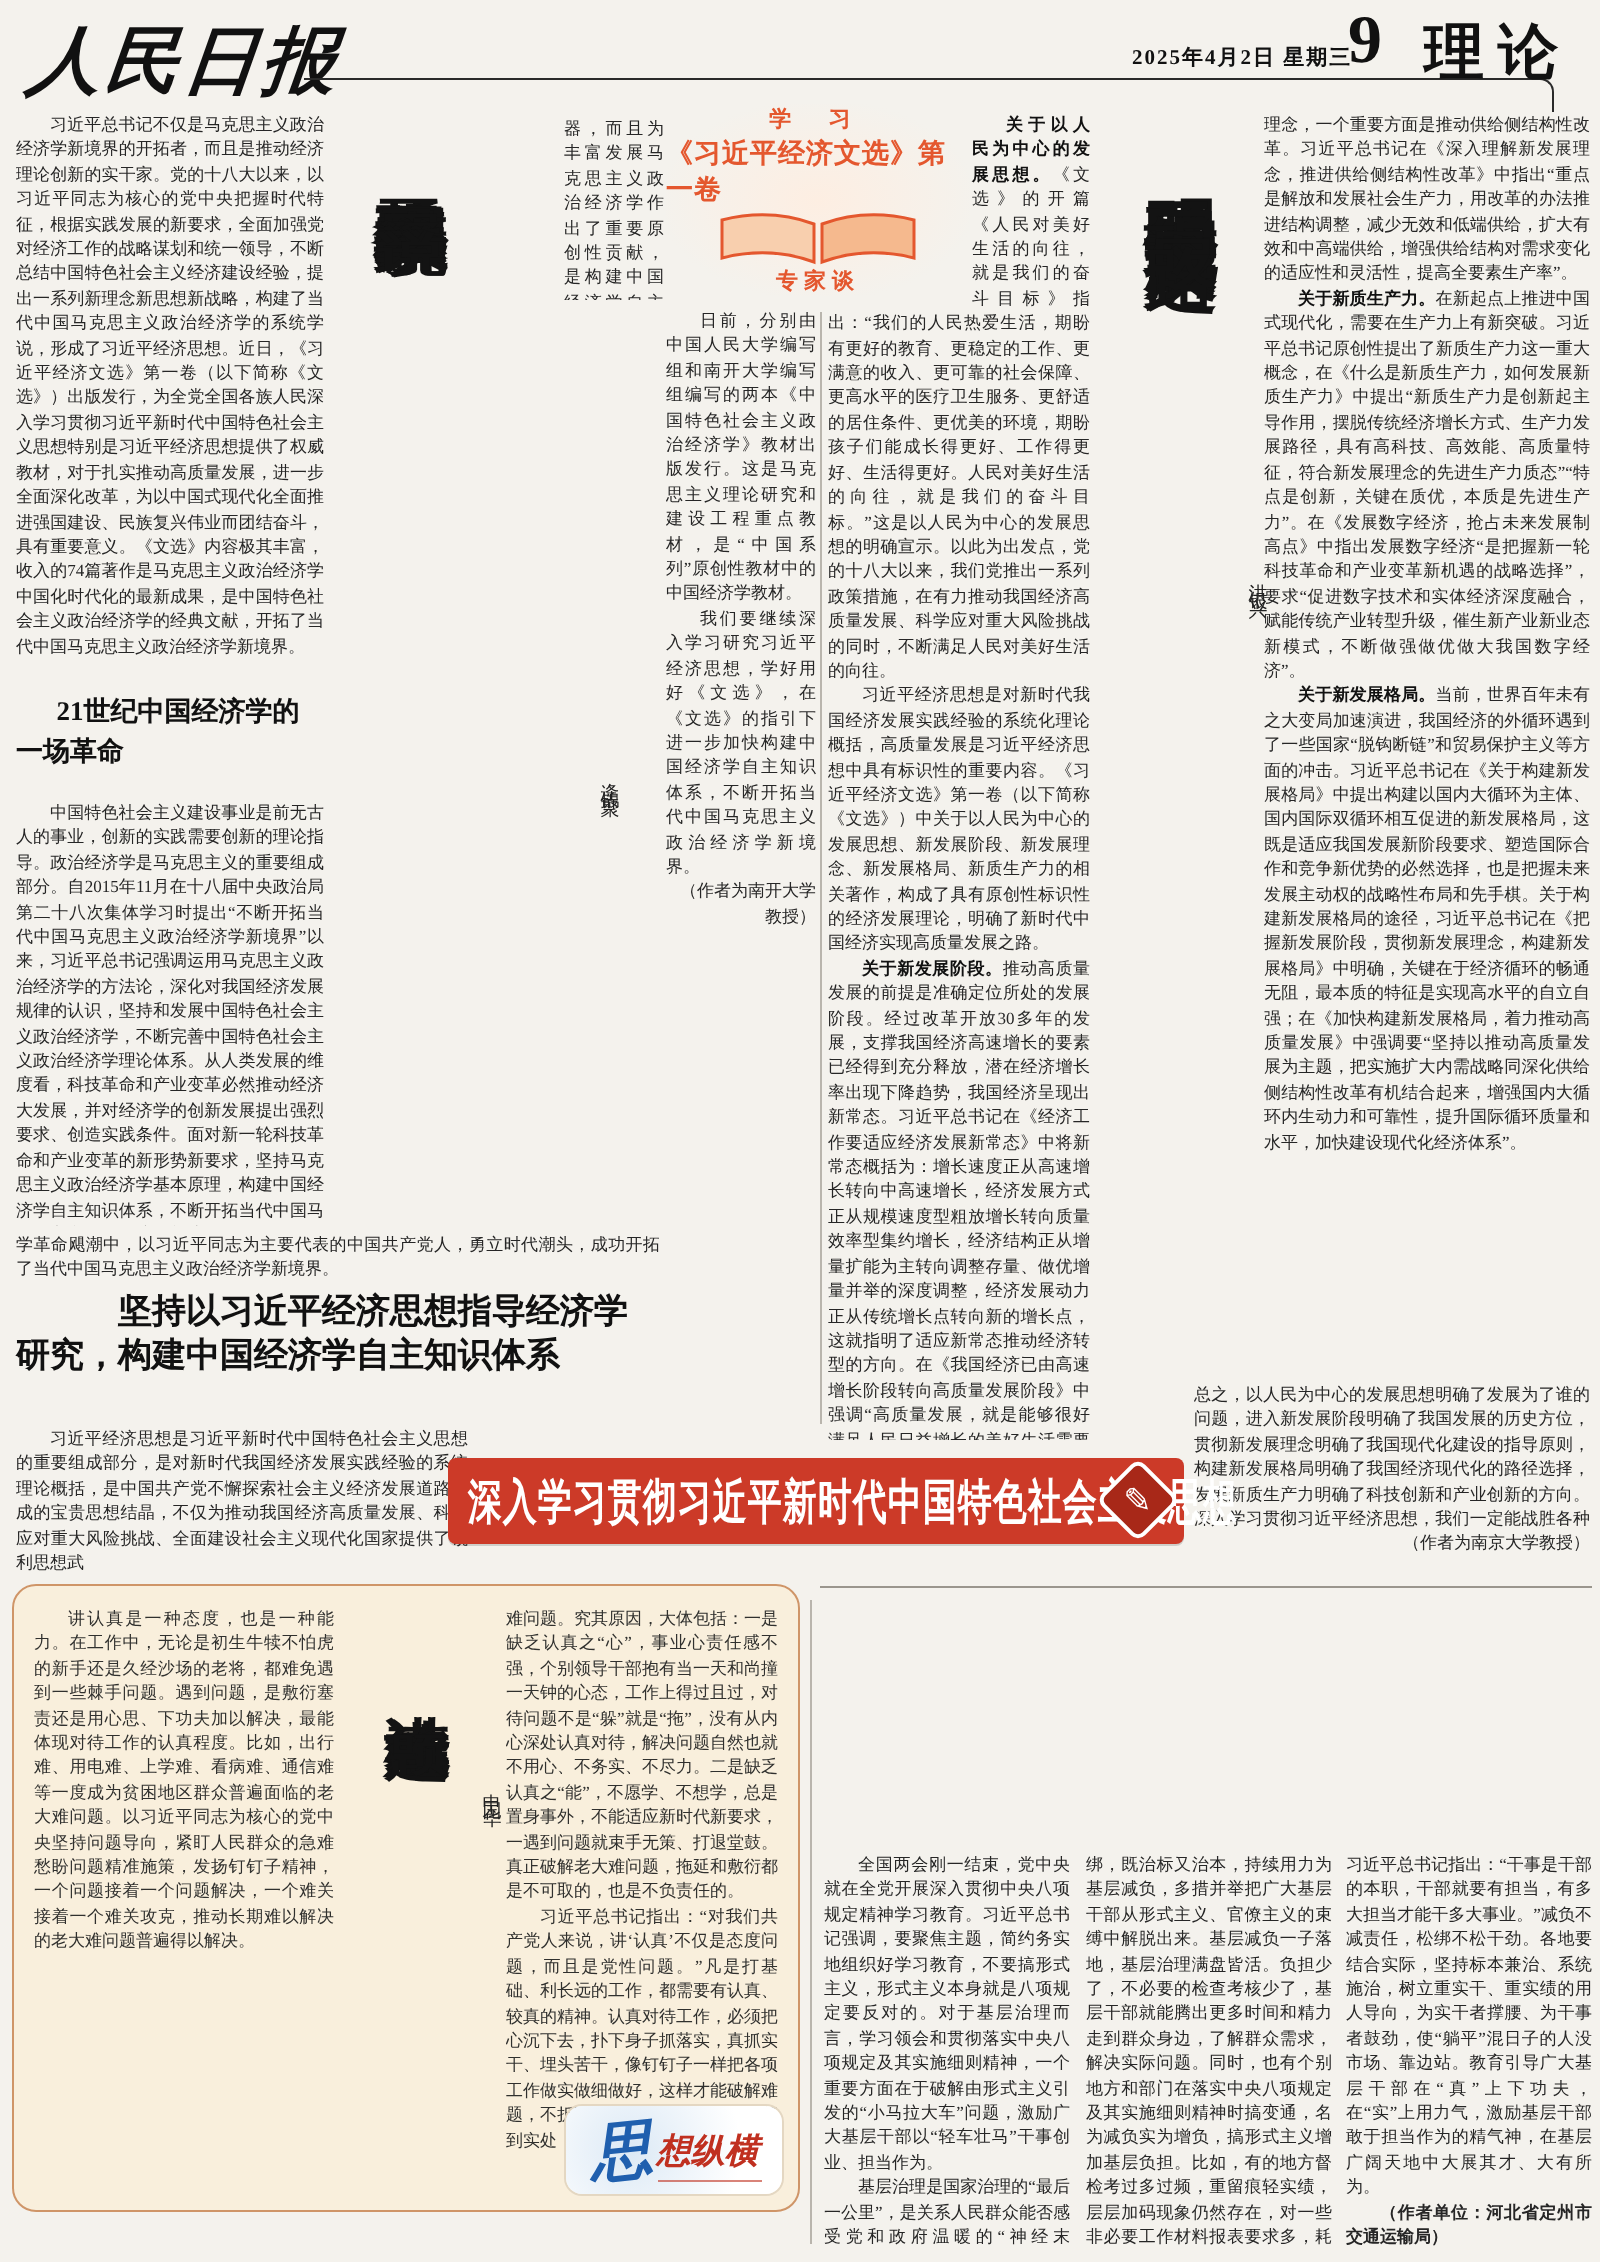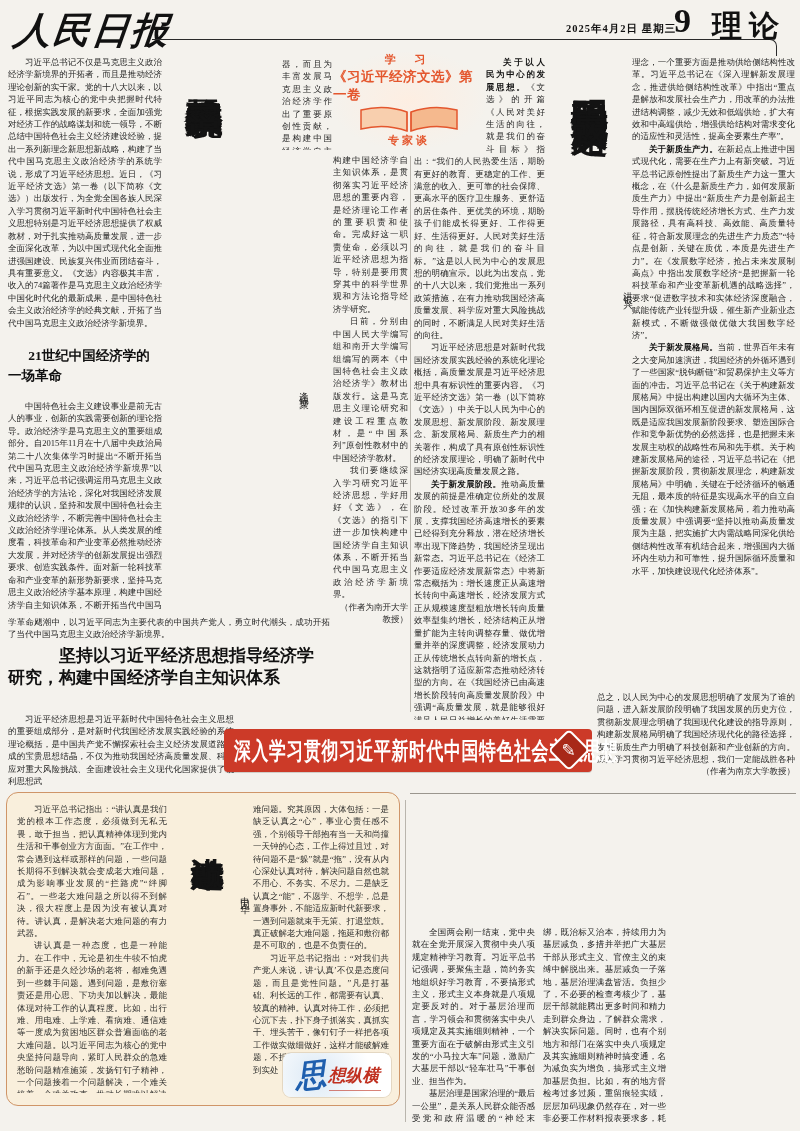--- a/index.html
+++ b/index.html
@@ -98,21 +98,20 @@
     <div class="kick2">《习近平经济文选》第一卷</div>
     <svg width="112" height="30" viewBox="0 0 112 30" style="margin-top:1px;">
       <path d="M8,5 Q32,-1 54,7 L54,26 Q32,18 8,24 Z" fill="#f8cfae" stroke="#e4572e" stroke-width="1.5"></path>
       <path d="M104,5 Q80,-1 58,7 L58,26 Q80,18 104,24 Z" fill="#f5b98e" stroke="#e4572e" stroke-width="1.5"></path>
       <path d="M54,7 L54,26 M58,7 L58,26" stroke="#e4572e" stroke-width="1"></path>
     </svg>
     <div class="kick3">专家谈</div>
   </div>
 
   <div class="abs bt" style="left:333px;top:154px;width:75px;height:560px;">
-      <p style="text-indent: 0px;">构建中国经济学自主知识体系，是贯彻落实习近平经济思想的重要内容，是经济理论工作者的重要职责和使命。完成好这一职责使命，必须以习近平经济思想为指导，特别是要用贯穿其中的科学世界观和方法论指导经济学研究。</p>
       <p>日前，分别由中国人民大学编写组和南开大学编写组编写的两本《中国特色社会主义政治经济学》教材出版发行。这是马克思主义理论研究和建设工程重点教材，是“中国系列”原创性教材中的中国经济学教材。</p>
       <p>我们要继续深入学习研究习近平经济思想，学好用好《文选》，在《文选》的指引下进一步加快构建中国经济学自主知识体系，不断开拓当代中国马克思主义政治经济学新境界。</p>
       <p style="text-align: right; text-indent: 0px;">（作者为南开大学教授）</p>
     </div>
 
   <div class="abs rule-v" style="left:410px;top:156px;height:556px;"></div>
 
   <div class="abs bt" style="left:8px;top:616px;width:322px;height:26px;">
       <p style="text-indent: 0px;">学革命飓潮中，以习近平同志为主要代表的中国共产党人，勇立时代潮头，成功开拓了当代中国马克思主义政治经济学新境界。</p>
     </div>
@@ -153,21 +152,20 @@
     <span class="pen-wrap">
         <span>✎</span>
       </span>
   </div>
 
   <div class="abs rule-h" style="left:410px;top:793px;width:386px;"></div>
   <div class="abs rule-v" style="left:405px;top:800px;height:322px;"></div>
 
   <div class="abs sx-box" style="left:6px;top:792px;width:392px;height:312px;">
     <div class="abs bt kai" style="left:10px;top:10px;width:150px;height:290px;">
-        <p>习近平总书记指出：“讲认真是我们党的根本工作态度，必须做到无私无畏，敢于担当，把认真精神体现到党内生活和干事创业方方面面。”在工作中，常会遇到这样或那样的问题，一些问题长期得不到解决就会变成老大难问题，成为影响事业发展的“拦路虎”“绊脚石”。一些老大难问题之所以得不到解决，很大程度上是因为没有被认真对待。讲认真，是解决老大难问题的有力武器。</p>
         <p>讲认真是一种态度，也是一种能力。在工作中，无论是初生牛犊不怕虎的新手还是久经沙场的老将，都难免遇到一些棘手问题。遇到问题，是敷衍塞责还是用心思、下功夫加以解决，最能体现对待工作的认真程度。比如，出行难、用电难、上学难、看病难、通信难等一度成为贫困地区群众普遍面临的老大难问题。以习近平同志为核心的党中央坚持问题导向，紧盯人民群众的急难愁盼问题精准施策，发扬钉钉子精神，一个问题接着一个问题解决，一个难关接着一个难关攻克，推动长期难以解决的老大难问题普遍得以解决。</p>
       </div>
 
     <div class="abs" style="left:172px;top:44px;width:56px;height:242px;display:flex;justify-content:center;">
       <span class="vh vh3">讲认真才能破解难题</span>
     </div>
     <div class="abs v-byline" style="left:231px;top:96px;">申国华</div>
 
     <div class="abs bt kai" style="left:246px;top:10px;width:136px;height:290px;">
         <p style="text-indent: 0px;">难问题。究其原因，大体包括：一是缺乏认真之“心”，事业心责任感不强，个别领导干部抱有当一天和尚撞一天钟的心态，工作上得过且过，对待问题不是“躲”就是“拖”，没有从内心深处认真对待，解决问题自然也就不用心、不务实、不尽力。二是缺乏认真之“能”，不愿学、不想学，总是置身事外，不能适应新时代新要求，一遇到问题就束手无策、打退堂鼓。真正破解老大难问题，拖延和敷衍都是不可取的，也是不负责任的。</p>
@@ -182,14 +180,18 @@
   </div>
 
 
   <div class="abs bt" style="left:412px;top:926px;width:123px;height:200px;">
       <p>全国两会刚一结束，党中央就在全党开展深入贯彻中央八项规定精神学习教育。习近平总书记强调，要聚焦主题，简约务实地组织好学习教育，不要搞形式主义，形式主义本身就是八项规定要反对的。对于基层治理而言，学习领会和贯彻落实中央八项规定及其实施细则精神，一个重要方面在于破解由形式主义引发的“小马拉大车”问题，激励广大基层干部以“轻车壮马”干事创业、担当作为。</p>
       <p>基层治理是国家治理的“最后一公里”，是关系人民群众能否感受党和政府温暖的“神经末梢”。“上面千条线，下面一根针”，作为“穿针引线”人，广大基层干部处在改革发展一线。</p>
     </div>
   <div class="abs bt" style="left:543px;top:926px;width:123px;height:200px;">
       <p style="text-indent: 0px;">绑，既治标又治本，持续用力为基层减负，多措并举把广大基层干部从形式主义、官僚主义的束缚中解脱出来。基层减负一子落地，基层治理满盘皆活。负担少了，不必要的检查考核少了，基层干部就能腾出更多时间和精力走到群众身边，了解群众需求，解决实际问题。同时，也有个别地方和部门在落实中央八项规定及其实施细则精神时搞变通，名为减负实为增负，搞形式主义增加基层负担。比如，有的地方督检考过多过频，重留痕轻实绩，层层加码现象仍然存在，对一些非必要工作材料报表要求多，耗费了基层干部大量时间和精力。</p>
     </div>
+  <div class="abs bt" style="left:673px;top:926px;width:123px;height:200px;">
+      <p style="text-indent: 0px;">习近平总书记指出：“干事是干部的本职，干部就要有担当，有多大担当才能干多大事业。”减负不减责任，松绑不松干劲。各地要结合实际，坚持标本兼治、系统施治，树立重实干、重实绩的用人导向，为实干者撑腰、为干事者鼓劲，使“躺平”混日子的人没市场、靠边站。教育引导广大基层干部在“真”上下功夫，在“实”上用力气，激励基层干部敢于担当作为的精气神，在基层广阔天地中大展其才、大有所为。</p>
+      <p style="font-weight: 700;">（作者单位：河北省定州市交通运输局）</p>
+    </div>
 
 </div>
 
 </body></html>

